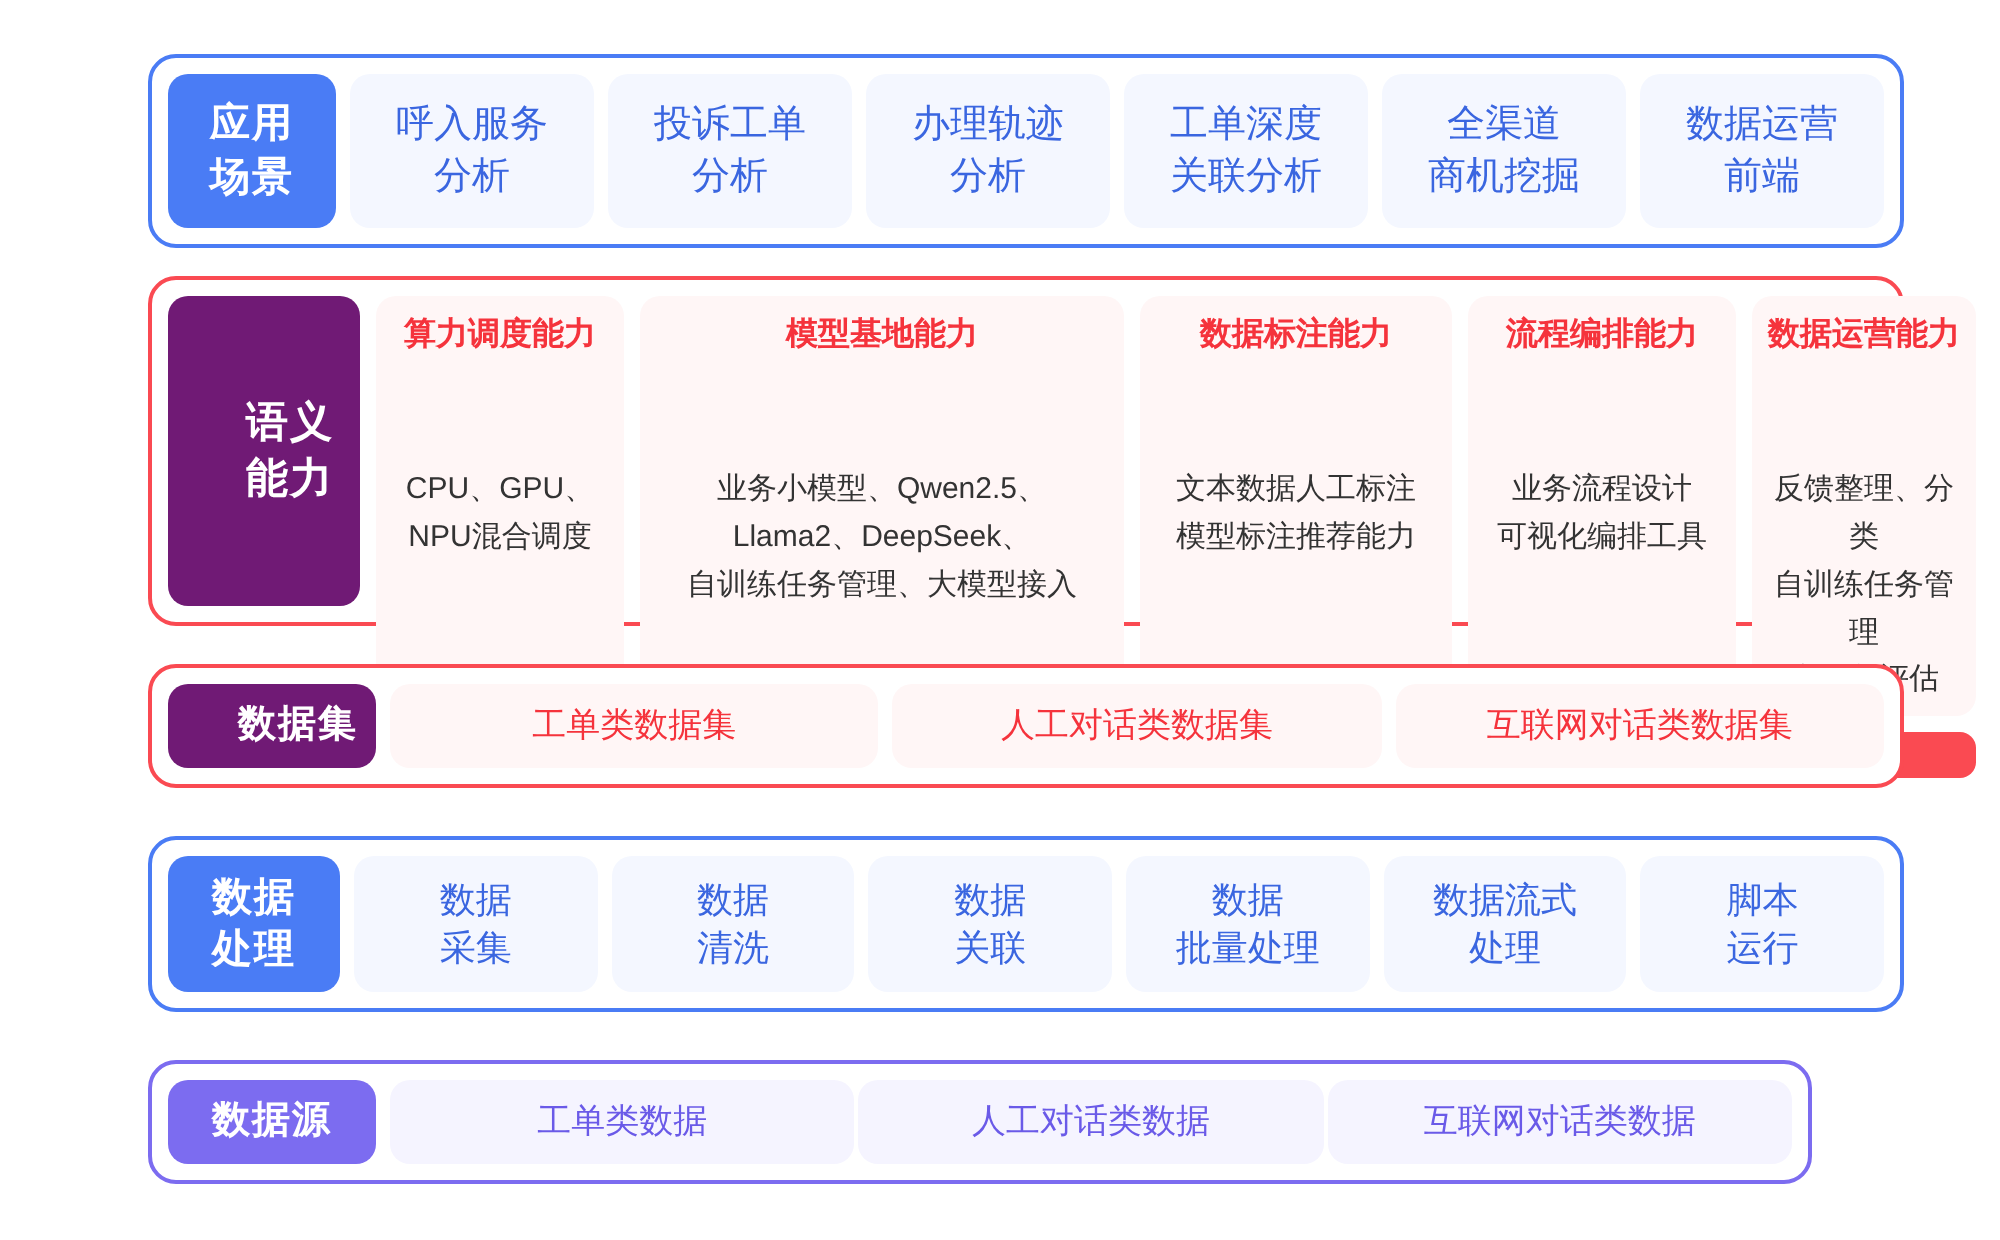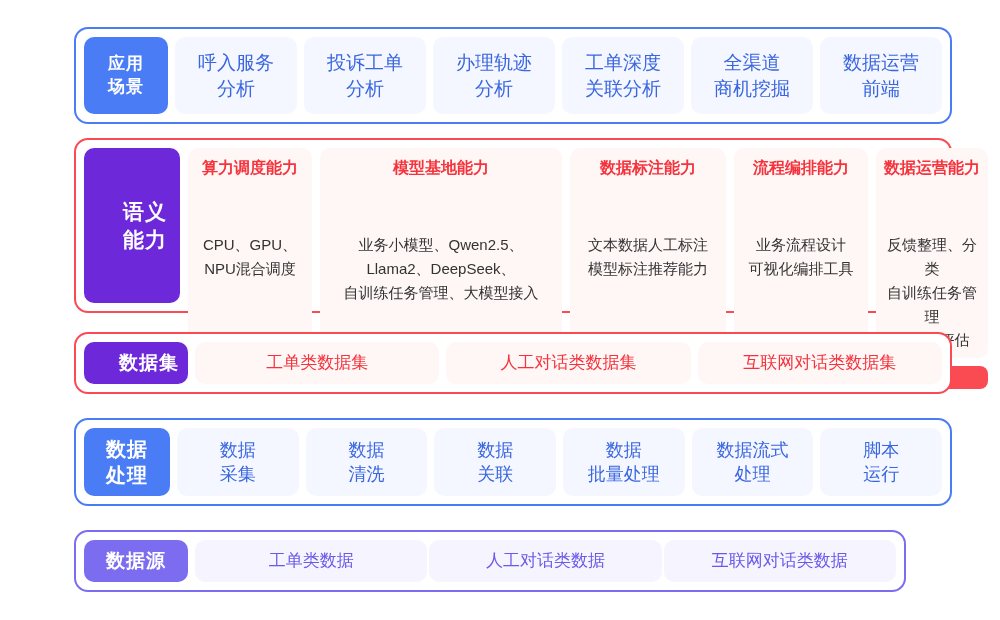--- a/index.html
+++ b/index.html
@@ -44,21 +44,21 @@
     text-align: center;
     border-radius: 10px;
     color: #ffffff;
     font-weight: 700;
     line-height: 1.32;
     letter-spacing: 1px;
     white-space: pre-line;
     box-sizing: border-box;
   }
   .badge.blue   { background: #4a7cf5; }
-  .badge.red    { background: #6d28d9; padding-left: 26px; }
+  .badge.red    { background: #701a75; padding-left: 26px; }
   .badge.purple { background: #7c6cf0; }
 
   
   .card {
     display: flex;
     flex-direction: column;
     align-items: center;
     justify-content: center;
     text-align: center;
     border-radius: 10px;
@@ -69,21 +69,21 @@
   .card.blue   { background: #f4f7ff; color: #3a66e0; }
   .card.red    { background: #fff6f6; color: #f5333c; gap: 48px; }
   .card.purple { background: #f5f4ff; color: #6a5ae8; }
 
   
   #row-scenario {
     left: 74px; top: 27px; width: 878px; height: 97px;
   }
   #row-scenario .badge {
     width: 84px;
-    font-size: 17px;
+    font-size: 20px;
     margin-right: 7px;
   }
   #row-scenario .cards {
     flex: 1 1 auto;
     display: flex;
     gap: 7px;
   }
   #row-scenario .card {
     flex: 1 1 0;
     font-size: 19px;

